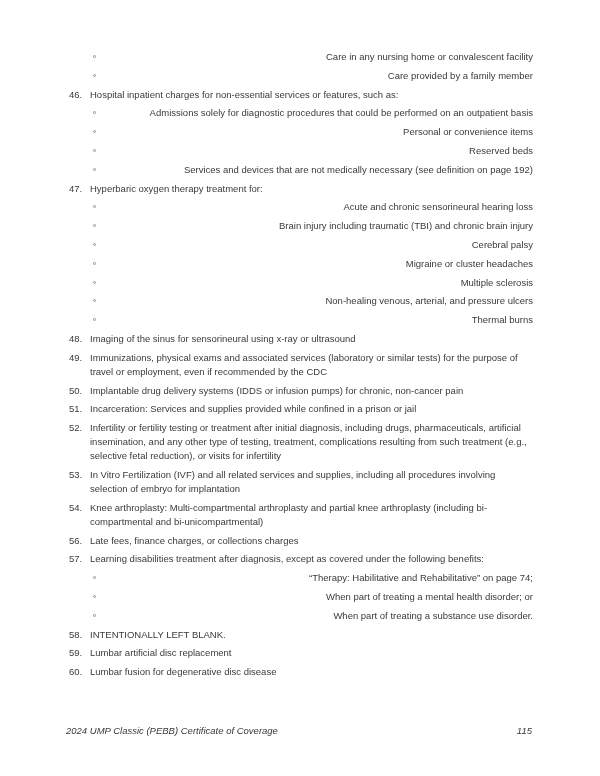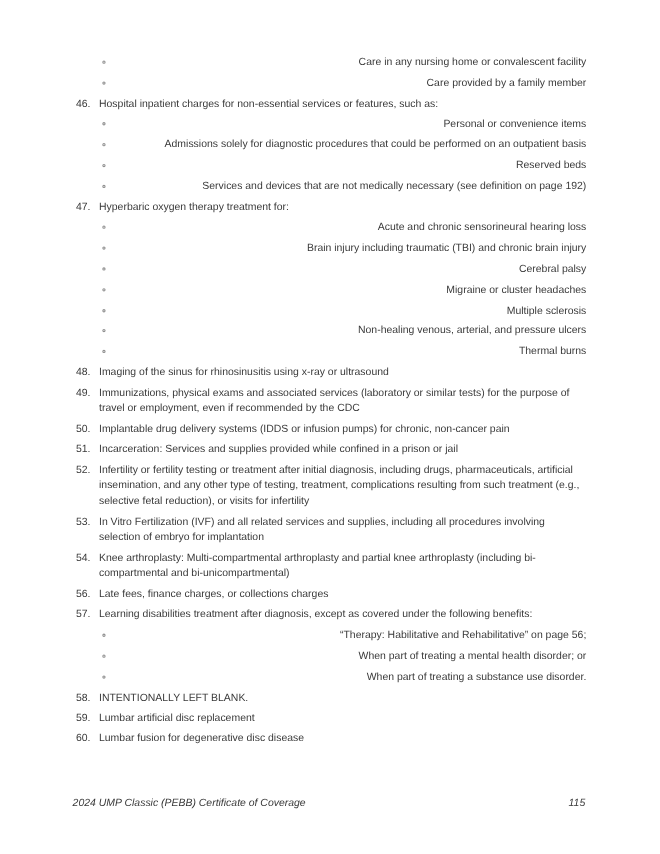--- a/index.html
+++ b/index.html
@@ -80,27 +80,27 @@
         <span class="text">Care provided by a family member</span>
       </div>
       <div class="numbered-item">
         <span class="num">46.</span>
         <span class="text">Hospital inpatient charges for non-essential services or features, such as:</span>
       </div>
       <div class="bullet-item">
         <span class="bullet-marker">
           <span class="bullet-dot" style="border-color: rgb(143, 143, 143);"></span>
         </span>
+        <span class="text">Admissions solely for diagnostic procedures that could be performed on an outpatient basis</span>
+      </div>
+      <div class="bullet-item">
+        <span class="bullet-marker">
+          <span class="bullet-dot" style="border-color: rgb(143, 143, 143);"></span>
+        </span>
         <span class="text">Personal or convenience items</span>
-      </div>
-      <div class="bullet-item">
-        <span class="bullet-marker">
-          <span class="bullet-dot" style="border-color: rgb(143, 143, 143);"></span>
-        </span>
-        <span class="text">Admissions solely for diagnostic procedures that could be performed on an outpatient basis</span>
       </div>
       <div class="bullet-item">
         <span class="bullet-marker">
           <span class="bullet-dot" style="border-color: rgb(143, 143, 143);"></span>
         </span>
         <span class="text">Reserved beds</span>
       </div>
       <div class="bullet-item">
         <span class="bullet-marker">
           <span class="bullet-dot" style="border-color: rgb(143, 143, 143);"></span>
@@ -148,21 +148,21 @@
         <span class="text">Non-healing venous, arterial, and pressure ulcers</span>
       </div>
       <div class="bullet-item">
         <span class="bullet-marker">
           <span class="bullet-dot" style="border-color: rgb(143, 143, 143);"></span>
         </span>
         <span class="text">Thermal burns</span>
       </div>
       <div class="numbered-item">
         <span class="num">48.</span>
-        <span class="text">Imaging of the sinus for rhinosinusitis using x-ray or ultrasound</span>
+        <span class="text">Imaging of the sinus for sensorineural using x-ray or ultrasound</span>
       </div>
       <div class="numbered-item">
         <span class="num">49.</span>
         <span class="text">Immunizations, physical exams and associated services (laboratory or similar tests) for the purpose of travel or employment, even if recommended by the CDC</span>
       </div>
       <div class="numbered-item">
         <span class="num">50.</span>
         <span class="text">Implantable drug delivery systems (IDDS or infusion pumps) for chronic, non-cancer pain</span>
       </div>
       <div class="numbered-item">
@@ -186,21 +186,21 @@
         <span class="text">Late fees, finance charges, or collections charges</span>
       </div>
       <div class="numbered-item">
         <span class="num">57.</span>
         <span class="text">Learning disabilities treatment after diagnosis, except as covered under the following benefits:</span>
       </div>
       <div class="bullet-item">
         <span class="bullet-marker">
           <span class="bullet-dot" style="border-color: rgb(143, 143, 143);"></span>
         </span>
-        <span class="text">“Therapy: Habilitative and Rehabilitative” on page 56;</span>
+        <span class="text">“Therapy: Habilitative and Rehabilitative” on page 74;</span>
       </div>
       <div class="bullet-item">
         <span class="bullet-marker">
           <span class="bullet-dot" style="border-color: rgb(143, 143, 143);"></span>
         </span>
         <span class="text">When part of treating a mental health disorder; or</span>
       </div>
       <div class="bullet-item">
         <span class="bullet-marker">
           <span class="bullet-dot" style="border-color: rgb(143, 143, 143);"></span>

